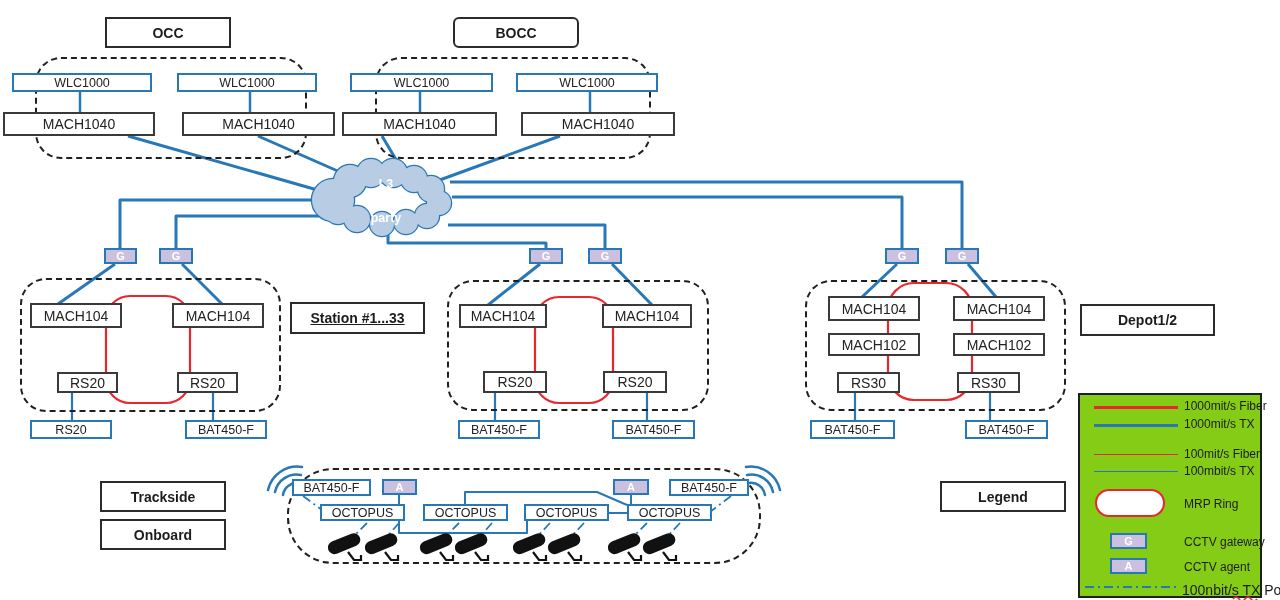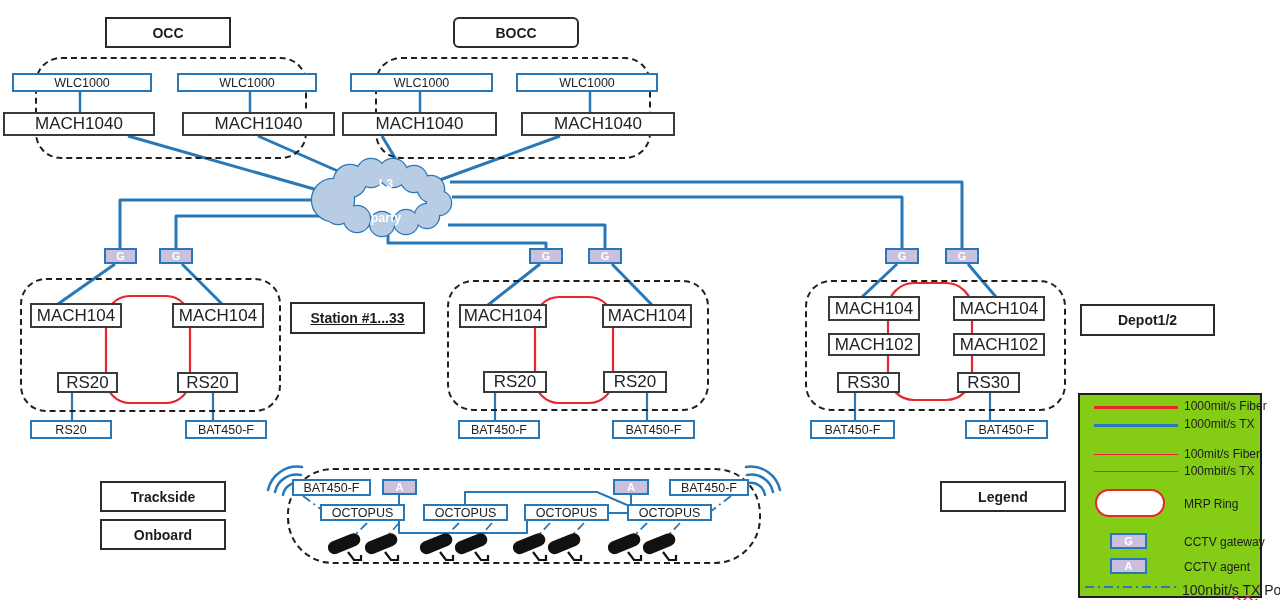--- a/index.html
+++ b/index.html
@@ -2,21 +2,21 @@
 <html><head>
 <meta charset="utf-8">
 <style>
   html,body{margin:0;padding:0;background:#fff;}
   #stage{position:relative;width:1280px;height:600px;background:#fff;overflow:hidden;
          font-family:"Liberation Sans",sans-serif;}
   #wires{position:absolute;left:0;top:0;z-index:0;}
   .dashedbox{position:absolute;border:2.5px dashed #1f1f1f;border-radius:26px;z-index:1;background:transparent;}
   .box,.bluebox,.tbox,.badge{position:absolute;display:flex;align-items:center;justify-content:center;
         box-sizing:border-box;z-index:2;background:#fff;white-space:nowrap;}
-  .box{border:2px solid #3a3a3a;color:#222;font-size:17px;}
+  .box{border:2px solid #3a3a3a;color:#222;font-size:14px;}
   .bluebox{border:2px solid #2878b8;color:#222;font-size:12.5px;}
   .tbox{border:2.4px solid #2b2b2b;color:#1c1c1c;font-size:14px;font-weight:bold;}
   .badge{background:#cbc1de;border:2px solid #2878b8;color:#fff;font-size:11px;font-weight:bold;}
   #cloudtext{position:absolute;left:330px;top:177px;width:112px;z-index:3;text-align:center;
         color:#fff;font-weight:bold;font-size:12.5px;line-height:15px;}
   #cloudtext sup{font-size:8px;}
   
   #legendpanel{position:absolute;left:1078px;top:393px;width:184px;height:205px;border:2.5px solid #1f1f1f;
         box-sizing:border-box;background:#84cc16;z-index:2;}
   .lg-row{position:absolute;left:0;width:100%;height:16px;}

